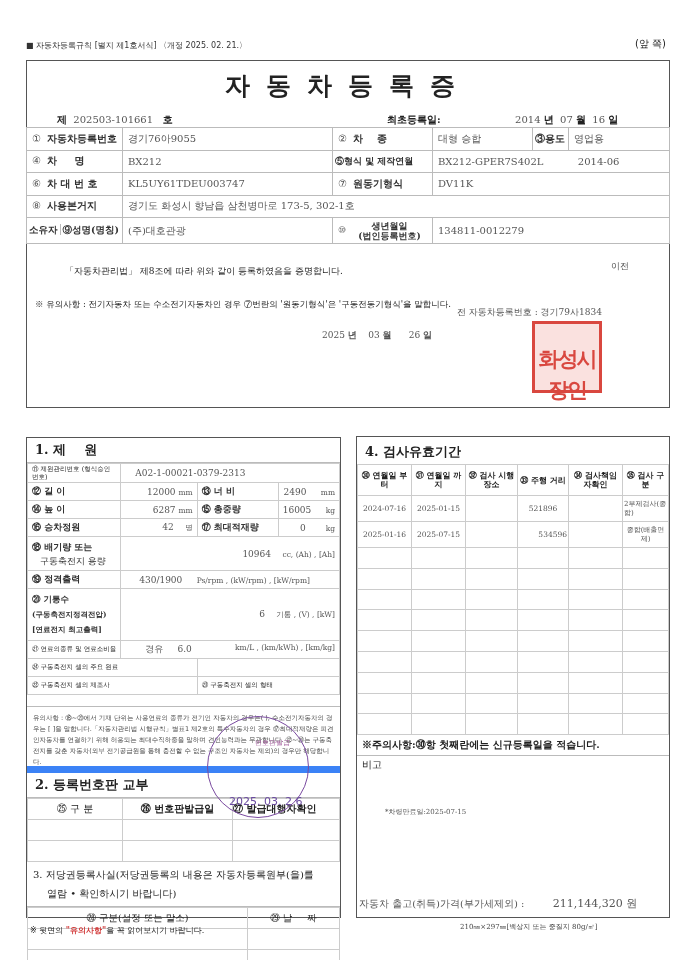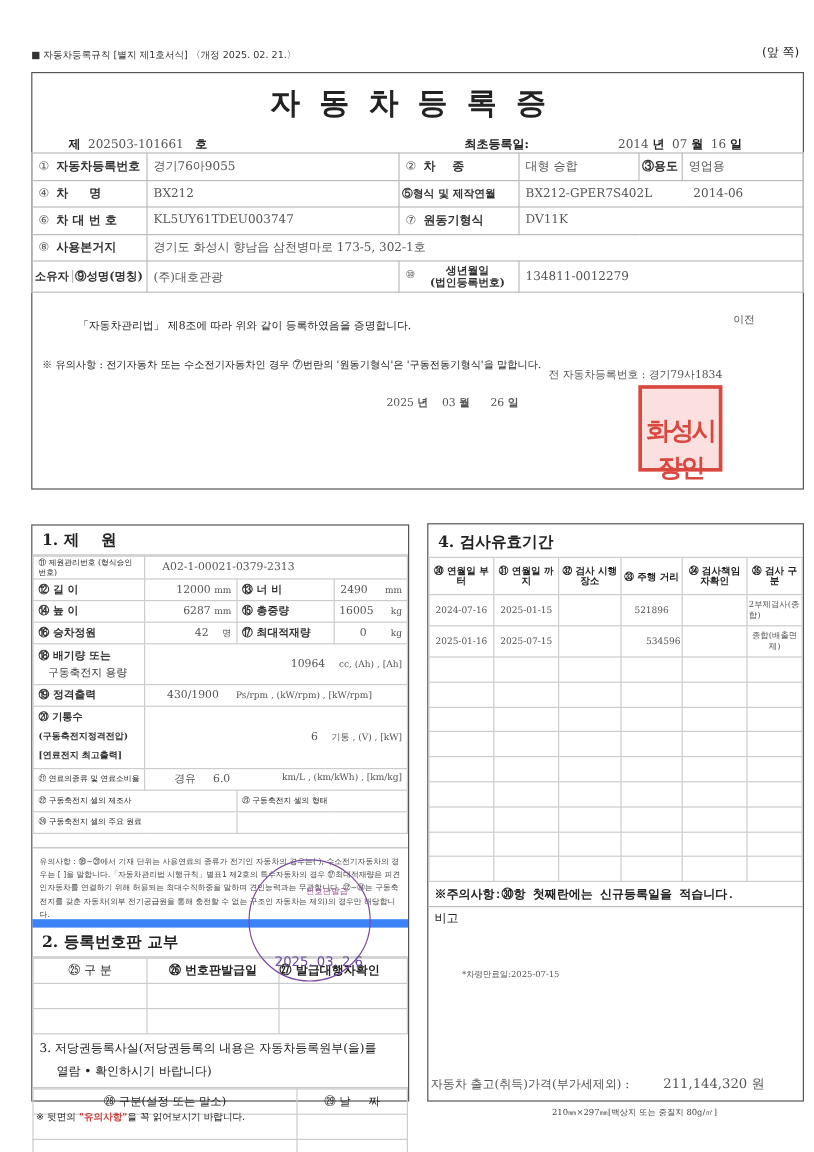--- a/index.html
+++ b/index.html
@@ -40,21 +40,21 @@
   .grid2 td { border: 1px solid #ccc; height: 21px; }
   .stamp-circle { left: 180px; top: 278px; width: 102px; height: 102px; border: 1.5px solid #7a4aa0; border-radius: 50%; }
   .stamp-date { left: 202px; top: 357px; font-size: 11px; color: #6a4aa0; font-family: "DejaVu Sans", sans-serif; }
   .stamp-text { left: 228px; top: 300px; font-size: 7px; color: #a05a9a; }
 
   
   .right-box { left: 356px; top: 436px; width: 314px; height: 482px; border: 1.5px solid #555; }
   .right-title { font-size: 13px; font-weight: bold; padding: 6px 8px; height: 27px; }
   .insp td { border: 1px solid #ccc; height: 20.8px; font-size: 7.5px; text-align: center; color: #555; padding: 0 1px; }
   .insp th { border: 1px solid #ccc; height: 31px; font-size: 8px; font-weight: bold; line-height: 9px; }
-  .caution { font-size: 10px; font-weight: bold; padding: 3px 5px; border-bottom: 1px solid #bbb; font-family: Liberation Mono, monospace; }
+  .caution { font-size: 10px; font-weight: bold; padding: 3px 5px; border-bottom: 1px solid #bbb; }
   .remark-label { font-size: 10px; padding: 2px 5px; }
   .expiry { left: 28px; top: 370px; font-size: 7px; color: #555; }
   .price { left: 0; top: 459px; font-size: 10px; color: #555; width: 100%; padding-left: 2px; }
   .footer-size { left: 460px; top: 922px; font-size: 7px; color: #444; }
   .footer-left { left: 30px; top: 925px; font-size: 8px; font-family: "DejaVu Sans", sans-serif; }
   .red { color: #d23a3a; font-weight: bold; }
 </style>
 </head>
 <body>
 
@@ -182,26 +182,26 @@
         </tr>
     <tr style="height:52px">
           <td class="lbl" style="line-height:15px;font-size:8.5px"><span>⑳ 기통수</span><br><span class="small">(구동축전지정격전압)</span><br><span class="small">[연료전지 최고출력]</span></td>
           <td colspan="3" class="val" style="text-align:right"><span>6</span>&nbsp;&nbsp;&nbsp; <span class="small">기통 , (V) , [kW]</span></td>
         </tr>
     <tr>
           <td class="tiny">㉑ 연료의종류 및 연료소비율</td>
           <td colspan="3" class="val"><span style="padding-left:20px">경유</span>&nbsp;&nbsp;&nbsp;&nbsp; <span>6.0</span><span style="float:right" class="small">km/L , (km/kWh) , [km/kg]</span></td>
         </tr>
     <tr>
+          <td colspan="2" class="tiny">㉔ 구동축전지 셀의 주요 원료</td>
+          <td colspan="2"></td>
+        </tr>
+    <tr>
           <td colspan="2" class="tiny">㉒ 구동축전지 셀의 제조사</td>
           <td colspan="2" class="tiny">㉓ 구동축전지 셀의 형태</td>
-        </tr>
-    <tr>
-          <td colspan="2" class="tiny">㉔ 구동축전지 셀의 주요 원료</td>
-          <td colspan="2"></td>
         </tr>
   </tbody>
     </table>
   <div style="height:12px;border-bottom:1px solid #bbb"></div>
   <div class="note-left">유의사항 : ⑱~⑳에서 기재 단위는 사용연료의 종류가 전기인 자동차의 경우는( ), 수소전기자동차의 경우는 [ ]을 말합니다.「자동차관리법 시행규칙」별표1 제2호의 특수자동차의 경우 ⑰최대적재량은 피견인자동차를 연결하기 위해 허용되는 최대수직하중을 말하며 견인능력과는 무관합니다. ㉒~㉔는 구동축전지를 갖춘 자동차(외부 전기공급원을 통해 충전할 수 없는 구조인 자동차는 제외)의 경우만 해당합니다.</div>
   <div class="sec-title">2. 등록번호판 교부</div>
   <table class="grid2" style="width:100%;font-size:10px">
     <colgroup>
         <col style="width:95px">
         <col style="width:110px">

